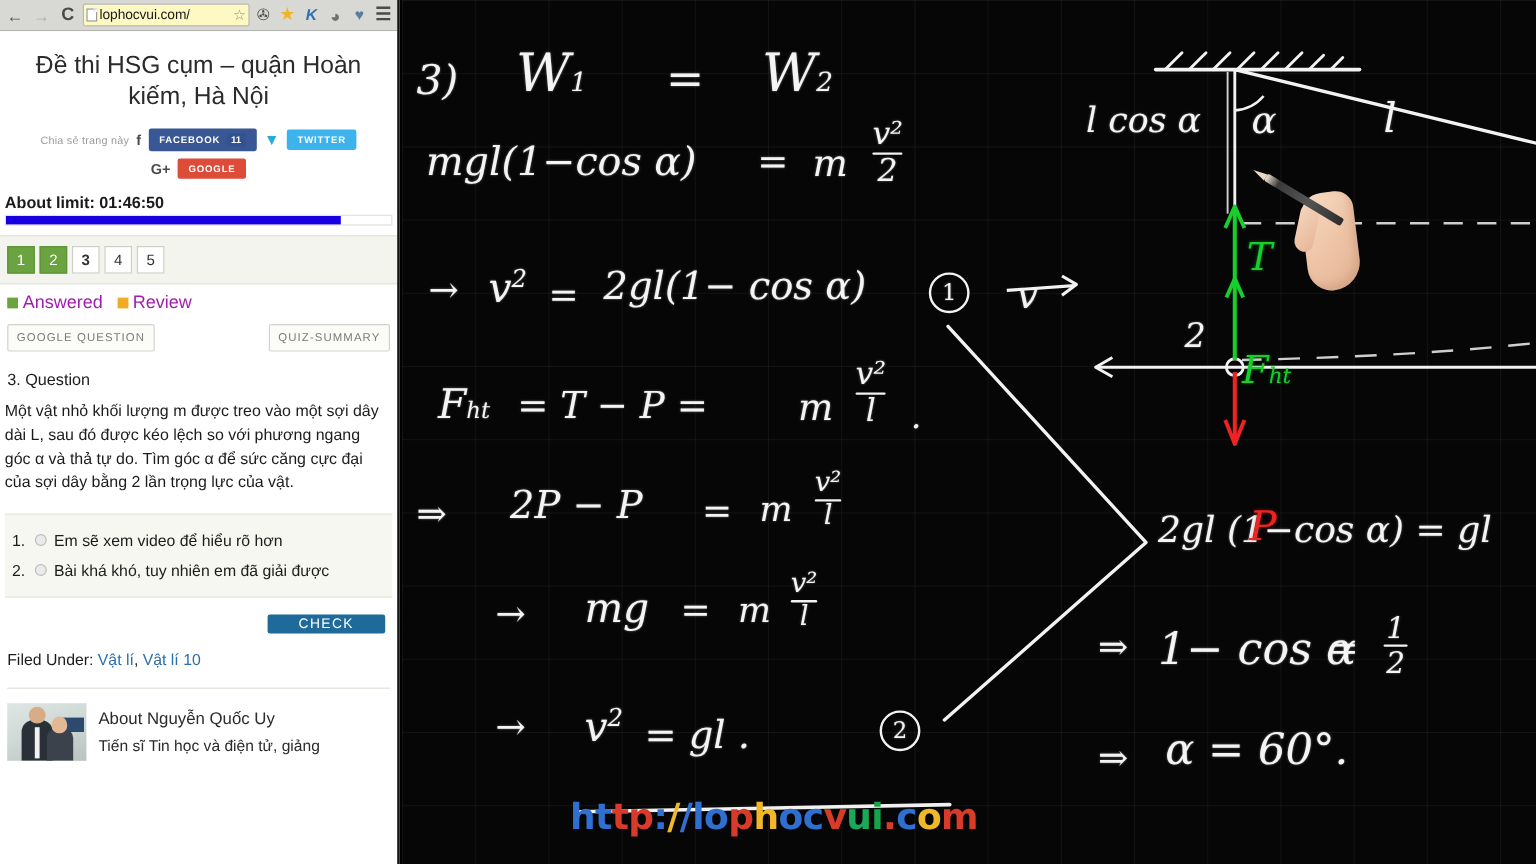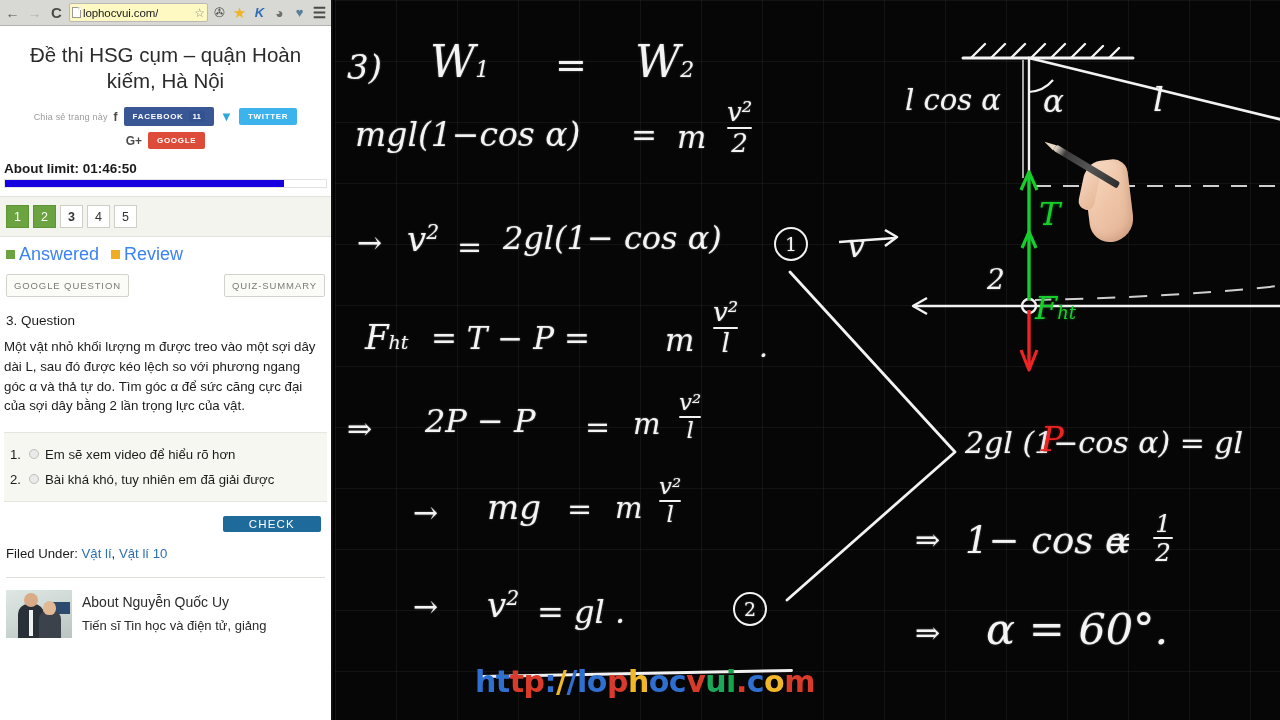--- a/index.html
+++ b/index.html
@@ -111,21 +111,21 @@
   .qbox {
     width: 23px; height: 23px; display: flex; align-items: center;
     justify-content: center; font-size: 12.5px; color: #fff;
     background: #6aa340; border: 1px solid #5e9338;
   }
   .qbox.plain { background: #fff; color: #333; border: 1px solid #cfcfc8; }
   .qbox.current { font-weight: bold; }
 
   .legend {
     display: flex; gap: 12px; align-items: flex-end;
-    padding: 7px 6px; font-size: 18px; color: #3b82f6;
+    padding: 7px 6px; font-size: 15px; color: #a21caf;
   }
   .legend span.sw { width: 9px; height: 9px; display: inline-block; margin-right: 4px; }
   .sw-green { background: #6aa340; }
   .sw-amber { background: #f0ad23; }
   .legend-item { display: flex; align-items: center; }
 
   .btn-row {
     display: flex; justify-content: space-between; align-items: center;
     padding: 2px 6px 0;
   }
@@ -482,21 +482,21 @@
     <div class="ink hw" style="left:580px; top:525px; font-size:30px;">⇒</div>
     <div class="ink hw" style="left:630px; top:522px; font-size:37px;">1− cos α</div>
     <div class="ink hw" style="left:772px; top:526px; font-size:30px;">=</div>
     <div class="ink hw frac" style="left:818px; top:512px; font-size:30px;">
       <span class="num">1</span>
       <span class="bar"></span>
       <span class="den">2</span>
     </div>
 
     <div class="ink hw" style="left:580px; top:618px; font-size:30px;">⇒</div>
-    <div class="ink hw" style="left:651px; top:608px; font-size:43px;">α = 60°.</div>
+    <div class="ink hw" style="left:636px; top:608px; font-size:36px;">α = 60°.</div>
 
     <svg class="draw" viewBox="0 0 945 720">
 
       <line x1="628" y1="58" x2="798" y2="58" stroke="#f2f2f2" stroke-width="3" stroke-linecap="round"></line>
       <g stroke="#f2f2f2" stroke-width="2.4" stroke-linecap="round">
         <line x1="636" y1="58" x2="650" y2="44"></line>
         <line x1="656" y1="58" x2="670" y2="44"></line>
         <line x1="676" y1="58" x2="690" y2="44"></line>
         <line x1="696" y1="58" x2="710" y2="44"></line>
         <line x1="716" y1="58" x2="730" y2="44"></line>

